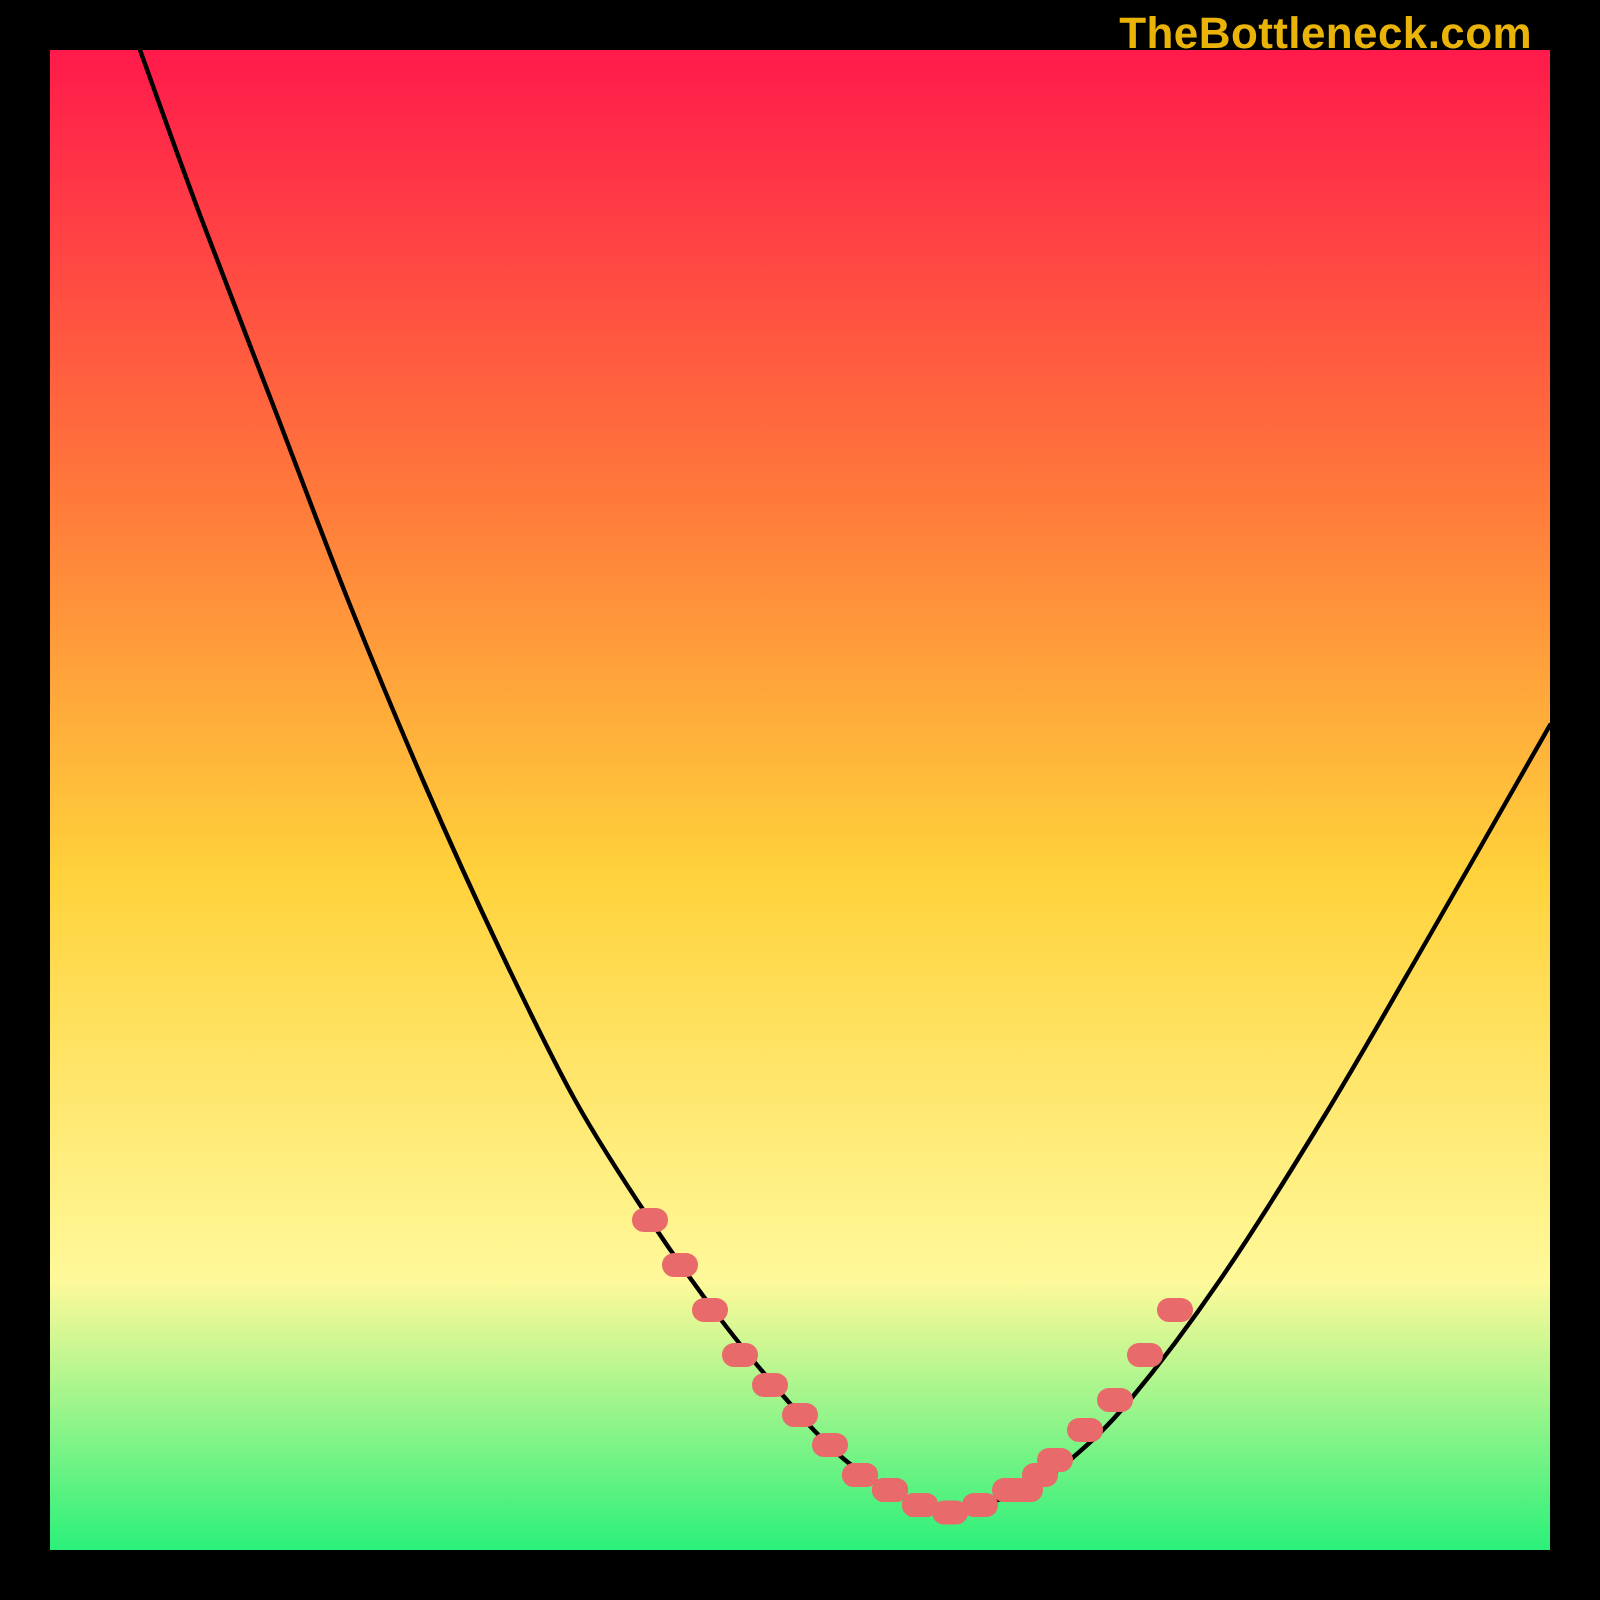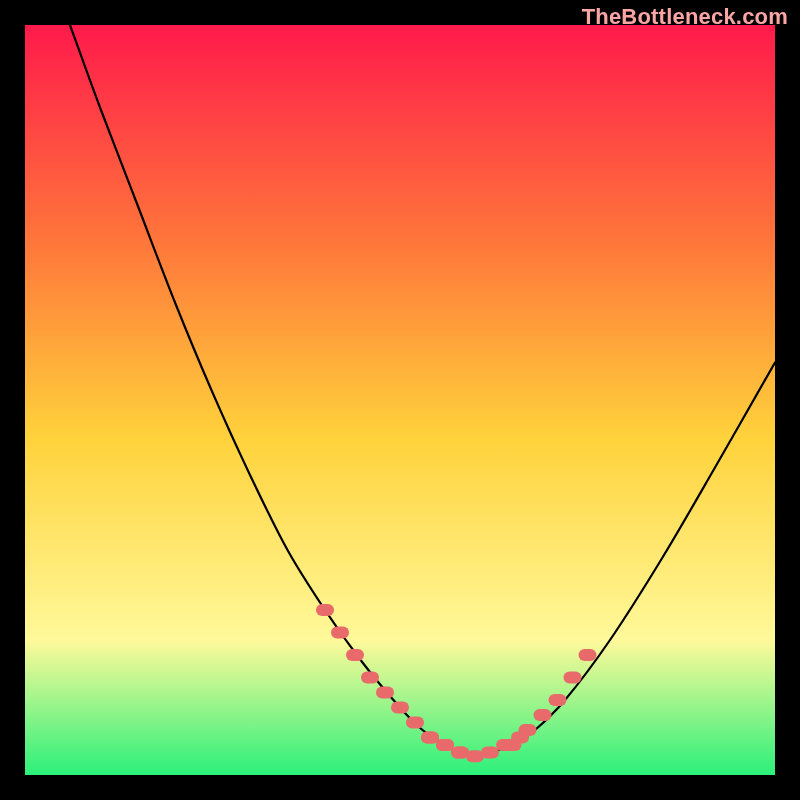--- a/index.html
+++ b/index.html
@@ -13,22 +13,22 @@
   }
   .frame {
     position: relative;
     width: 800px;
     height: 800px;
     background: #000;
   }
   .watermark {
     position: absolute;
     top: 4px;
-    right: 12px;
-    color: #fca5a5;
+    right: 34px;
+    color: #eab308;
     font-size: 22px;
     font-weight: bold;
     letter-spacing: 0.2px;
     z-index: 10;
   }
   .plot-area {
     position: absolute;
     left: 25px;
     top: 25px;
     width: 750px;

